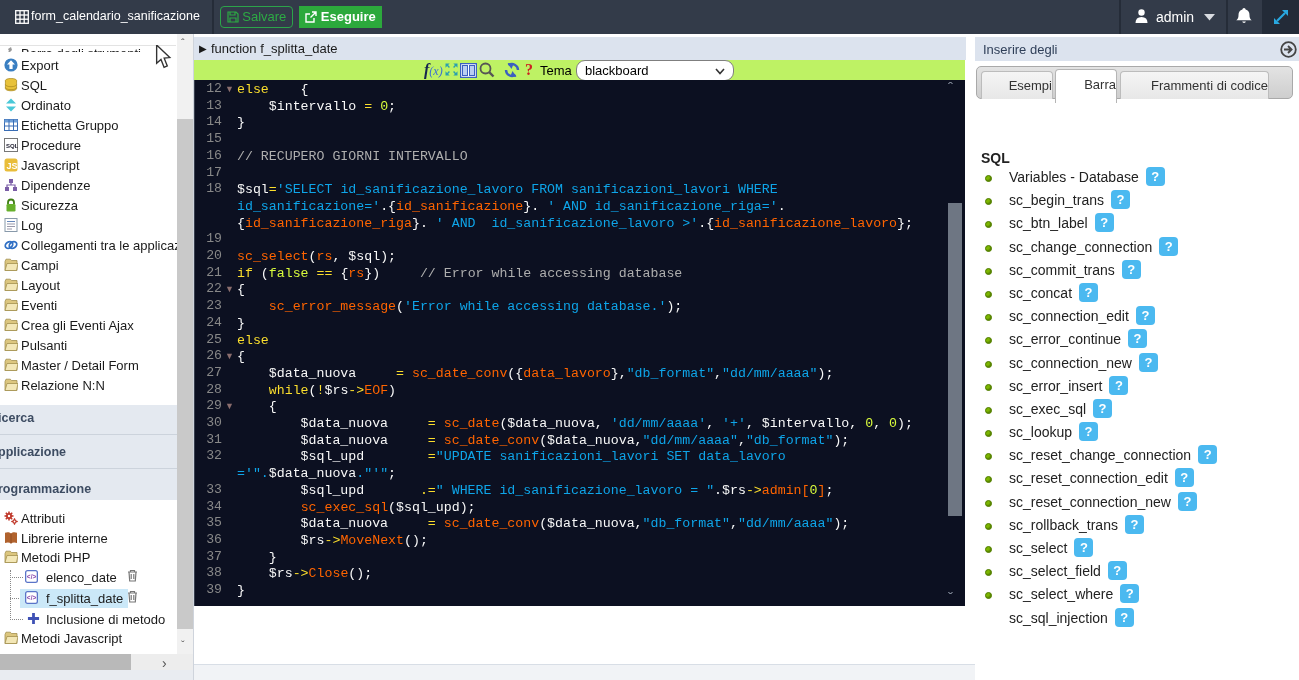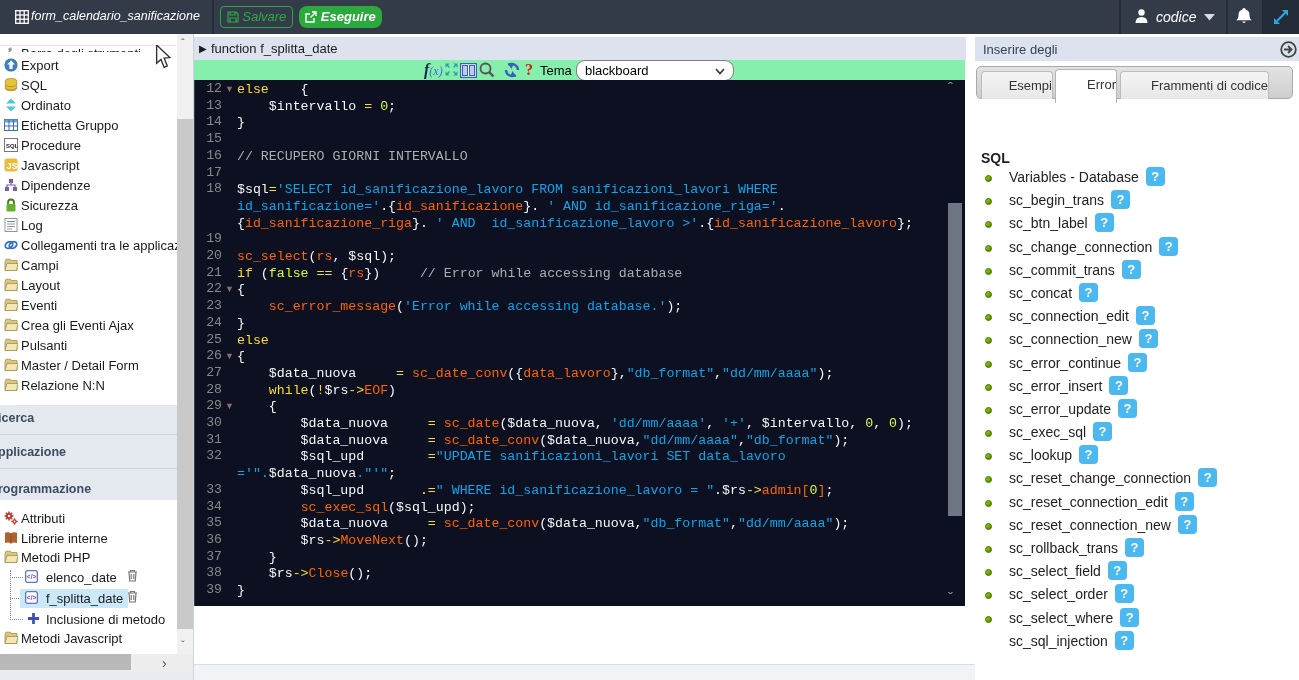--- a/index.html
+++ b/index.html
@@ -1,43 +1,43 @@
 <!DOCTYPE html>
 <html><head>
 <meta charset="utf-8">
 <style>
   * { margin:0; padding:0; box-sizing:border-box; }
   html,body { width:1299px; height:680px; overflow:hidden; }
   body { font-family:"Liberation Sans", sans-serif; background:#fff; position:relative; }
   .abs { position:absolute; }
 
   
-  #topbar { position:absolute; left:0; top:0; width:1299px; height:34px; background:#333b49;font-style:italic; }
+  #topbar { position:absolute; left:0; top:0; width:1299px; height:34px; background:#333b49; }
   #topbar .sep { position:absolute; top:0; width:2px; height:34px; background:#252c38; }
   #apptitle { position:absolute; left:31px; top:9px; color:#fff; font-size:12.5px; }
   #btn-salvare { position:absolute; left:220px; top:6px; width:73px; height:22px; border:1px solid #2ca44a; border-radius:4px; color:#2dab44; font-size:13px; line-height:20px; text-align:center; }
-  #btn-eseguire { position:absolute; left:299px; top:6px; width:83px; height:22px; background:#2ca93c; border-radius:8px; color:#fff; font-size:13px; font-weight:bold; line-height:22px; text-align:center; }
+  #btn-eseguire { position:absolute; left:299px; top:6px; width:83px; height:22px; background:#2ca93c; border-radius:0; color:#fff; font-size:13px; font-weight:bold; line-height:22px; text-align:center; }
   #user-area { position:absolute; left:1156px; top:9px; color:#fff; font-size:14px; }
   #expandbox { position:absolute; left:1262px; top:0; width:37px; height:34px; background:#232b38; }
 
   
   #sidebar { position:absolute; left:0; top:34px; width:193px; height:646px; background:#fff; }
   .mi { position:absolute; left:0; height:20px; width:176px; font-size:13px; color:#1a1a1a; }
   .mi .lbl { position:absolute; left:21px; top:3px; white-space:nowrap; }
   .mi .ico { position:absolute; left:4px; top:3px; width:14px; height:14px; }
   #sb-vscroll { position:absolute; left:177px; top:0px; width:16px; height:620px; background:#f1f1f1; }
   #sb-vthumb { position:absolute; left:0px; top:85px; width:16px; height:510px; background:#c9c9c9; }
   #sb-hscroll { position:absolute; left:0; top:620px; width:193px; height:16px; background:#ededed; }
   #sb-hthumb { position:absolute; left:0; top:0; width:131px; height:16px; background:#b9b9b9; }
   .chev { font-size:11px; color:#555; }
 
   
   #middle { position:absolute; left:193px; top:34px; width:782px; height:646px; background:#fff; border-left:1px solid #cfd4dc; }
   #fn-header { position:absolute; left:0; top:3px; width:772px; height:23px; background:#dce3ee; color:#1a1a1a; font-size:13px; }
-  #toolbar { position:absolute; left:0; top:26px; width:771px; height:20px; background:#86efac; }
+  #toolbar { position:absolute; left:0; top:26px; width:771px; height:20px; background:#bef264; }
   #editor { position:absolute; left:0; top:46px; width:771px; height:526px; background:#0c1021; border-left:1px solid #39404f; }
   #gutter { position:absolute; left:0; top:1px; width:27px; text-align:right; white-space:pre; color:#888; font-family:"Liberation Mono", monospace; font-size:13.16px; line-height:16.7px; }
   #code { position:absolute; left:42px; top:2px; color:#f8f8f8; font-family:"Liberation Mono", monospace; font-size:13.25px; line-height:16.7px; white-space:pre; }
   #code .k { color:#fbde2d; } 
   #code .s { color:#0ea5e9; } 
   #code .c { color:#aeaeae; } 
   #code .v { color:#ff6400; } 
   #code .n { color:#d8fa3c; } 
   .fold { position:absolute; left:30px; width:8px; color:#8a6d6d; font-size:9px; }
   #ed-scroll { position:absolute; right:2px; top:0; width:16px; height:524px; }
@@ -80,21 +80,21 @@
         <path d="M1 1 h8 l2 2 v8 h-10 z M3 1 v3 h5 v-3 M3 11 v-4 h6 v4" fill="none" stroke="#2dab44" stroke-width="1.2"></path>
       </svg> Salvare</div>
   <div id="btn-eseguire"><svg style="vertical-align:-2px" width="12" height="12" viewBox="0 0 12 12">
         <path d="M9 7 v4 h-8 v-8 h4 M7 1 h4 v4 M11 1 L5.5 6.5" fill="none" stroke="#fff" stroke-width="1.4"></path>
       </svg> Eseguire</div>
   <div class="sep" style="left:1119px"></div>
   <svg class="abs" style="left:1135px;top:9px" width="13" height="14" viewBox="0 0 13 14">
       <circle cx="6.5" cy="3.5" r="3.2" fill="#fff"></circle>
       <path d="M0.5 14 q0 -6 6 -6 q6 0 6 6 z" fill="#fff"></path>
     </svg>
-  <div id="user-area">codice</div>
+  <div id="user-area">admin</div>
   <svg class="abs" style="left:1204px;top:14px" width="11" height="7" viewBox="0 0 11 7">
       <path d="M0 0 h11 l-5.5 6.5 z" fill="#d8dbe0"></path>
     </svg>
   <div class="sep" style="left:1226px"></div>
   <svg class="abs" style="left:1236px;top:8px" width="16" height="17" viewBox="0 0 16 17">
       <path d="M8 0 a1.6 1.6 0 0 1 1.6 1.6 a5.5 5.5 0 0 1 3.9 5.3 c0 3.6 1.4 4.6 2.3 5.3 h-15.6 c0.9 -0.7 2.3 -1.7 2.3 -5.3 a5.5 5.5 0 0 1 3.9 -5.3 a1.6 1.6 0 0 1 1.6 -1.6 z M6.2 13.5 a1.9 1.9 0 0 0 3.7 0 z" fill="#fff"></path>
     </svg>
   <div id="expandbox">
     <svg class="abs" style="left:11px;top:9px" width="16" height="16" viewBox="0 0 16 16">
         <g stroke="#29a8e0" stroke-width="2.2" fill="#29a8e0">
@@ -464,21 +464,21 @@
 <div id="right">
   <div id="rp-header">
       <span style="position:absolute;left:8px;top:5px">Inserire degli</span>
     <svg class="abs" style="left:305px;top:4px" width="17" height="17" viewBox="0 0 17 17">
         <circle cx="8.5" cy="8.5" r="7.3" fill="none" stroke="#444" stroke-width="1.8"></circle>
         <path d="M4 8.5 h6 M8 5 l3.6 3.5 L8 12" fill="none" stroke="#444" stroke-width="1.8"></path>
       </svg>
   </div>
   <div id="tabstrip">
     <div class="tab inactive" style="left:4px;width:72px;line-height:28px">Esempi</div>
-    <div class="tab" id="tab-macro" style="left:78px;width:62px;line-height:30px">Error</div>
+    <div class="tab" id="tab-macro" style="left:78px;width:62px;line-height:30px">Barra</div>
     <div class="tab inactive" style="left:143px;width:149px;line-height:28px">Frammenti di codice</div>
   </div>
   <div id="sqlhead">SQL</div>
   <div id="maclist">
     <div class="mrow">
         <span class="bul"></span>
         <span class="mtxt">Variables - Database<span class="q">?</span></span>
       </div>
     <div class="mrow">
         <span class="bul"></span>
@@ -499,36 +499,32 @@
     <div class="mrow">
         <span class="bul"></span>
         <span class="mtxt">sc_concat<span class="q">?</span></span>
       </div>
     <div class="mrow">
         <span class="bul"></span>
         <span class="mtxt">sc_connection_edit<span class="q">?</span></span>
       </div>
     <div class="mrow">
         <span class="bul"></span>
+        <span class="mtxt">sc_error_continue<span class="q">?</span></span>
+      </div>
+    <div class="mrow">
+        <span class="bul"></span>
         <span class="mtxt">sc_connection_new<span class="q">?</span></span>
       </div>
     <div class="mrow">
         <span class="bul"></span>
-        <span class="mtxt">sc_error_continue<span class="q">?</span></span>
-      </div>
-    <div class="mrow">
-        <span class="bul"></span>
         <span class="mtxt">sc_error_insert<span class="q">?</span></span>
       </div>
     <div class="mrow">
         <span class="bul"></span>
-        <span class="mtxt">sc_error_update<span class="q">?</span></span>
-      </div>
-    <div class="mrow">
-        <span class="bul"></span>
         <span class="mtxt">sc_exec_sql<span class="q">?</span></span>
       </div>
     <div class="mrow">
         <span class="bul"></span>
         <span class="mtxt">sc_lookup<span class="q">?</span></span>
       </div>
     <div class="mrow">
         <span class="bul"></span>
         <span class="mtxt">sc_reset_change_connection<span class="q">?</span></span>
       </div>
@@ -539,27 +535,27 @@
     <div class="mrow">
         <span class="bul"></span>
         <span class="mtxt">sc_reset_connection_new<span class="q">?</span></span>
       </div>
     <div class="mrow">
         <span class="bul"></span>
         <span class="mtxt">sc_rollback_trans<span class="q">?</span></span>
       </div>
     <div class="mrow">
         <span class="bul"></span>
+        <span class="mtxt">sc_select<span class="q">?</span></span>
+      </div>
+    <div class="mrow">
+        <span class="bul"></span>
         <span class="mtxt">sc_select_field<span class="q">?</span></span>
       </div>
     <div class="mrow">
         <span class="bul"></span>
-        <span class="mtxt">sc_select_order<span class="q">?</span></span>
-      </div>
-    <div class="mrow">
-        <span class="bul"></span>
         <span class="mtxt">sc_select_where<span class="q">?</span></span>
       </div>
     <div class="mrow">
         <span class="mtxt">sc_sql_injection<span class="q">?</span></span>
       </div>
   </div>
 </div>
 
 </body></html>

